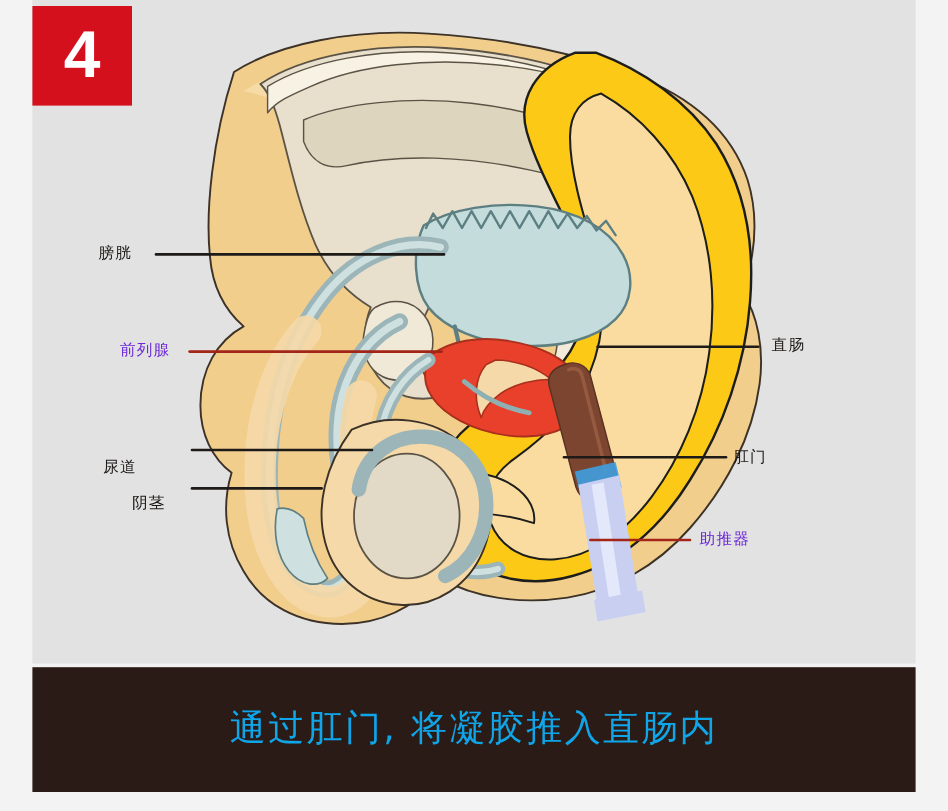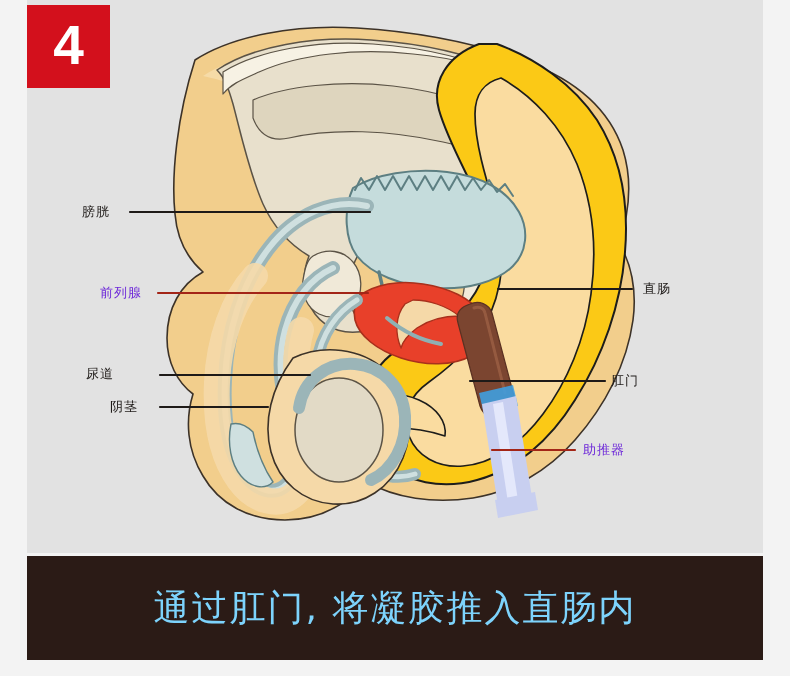--- a/index.html
+++ b/index.html
@@ -83,22 +83,22 @@
     z-index: 6;
   }
   #caption-text {
     position: absolute;
     left: 0;
     top: 0;
     width: 736px;
     height: 104px;
     line-height: 104px;
     text-align: center;
-    color: #7dd3fc;
-    font-size: 36px;
+    color: #0ea5e9;
+    font-size: 30px;
     letter-spacing: 2px;
     font-family: "DejaVu Sans", "Liberation Sans", sans-serif;
   }
 </style>
 </head>
 <body>
 
 <div id="page">
 
   <div id="illus-panel">
@@ -253,23 +253,23 @@
   </div>
 
   <div id="step-badge">
     <div class="num">4</div>
   </div>
 
   <div class="label dark" style="left:82px;  top:202px;">膀胱</div>
 
   <div class="label accent" style="left:100px; top:283px;">前列腺</div>
 
-  <div class="label dark" style="left:86px;  top:364px;">尿道</div>
-
-  <div class="label dark" style="left:110px; top:397px;">阴茎</div>
+  <div class="label dark" style="left:86px;  top:380px;">尿道</div>
+
+  <div class="label dark" style="left:110px; top:410px;">阴茎</div>
 
   <div class="label dark" style="left:643px; top:279px;">直肠</div>
 
   <div class="label dark" style="left:611px; top:371px;font-family:Liberation Serif, serif;">肛门</div>
 
   <div class="label accent" style="left:583px; top:440px;text-align:center;">助推器</div>
 
   <div id="caption-bar">
     <div id="caption-text">通过肛门, 将凝胶推入直肠内</div>
   </div>

